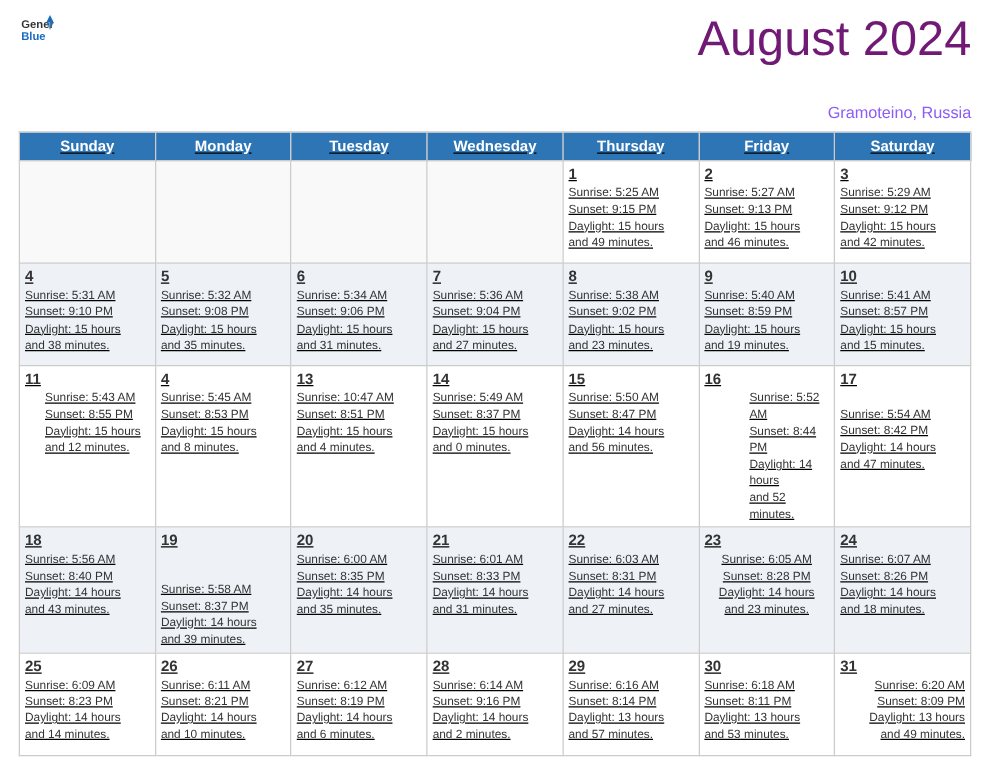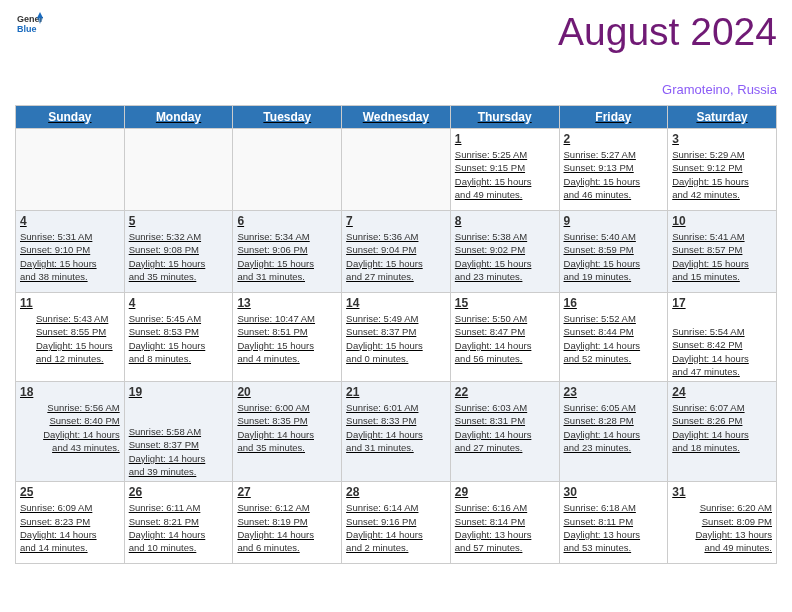--- a/index.html
+++ b/index.html
@@ -222,37 +222,37 @@
           </td>
           <td>
             <span class="day-num">15</span>
             <div class="day-info" style="white-space: pre-line;">Sunrise: 5:50 AM
 Sunset: 8:47 PM
 Daylight: 14 hours
 and 56 minutes.</div>
           </td>
           <td>
             <span class="day-num">16</span>
-            <div class="day-info" style="white-space: pre-line;">Sunrise: 5:52 AM
+            <div class="day-info" style="white-space: pre-line; margin-left: 36px;">Sunrise: 5:52 AM
 Sunset: 8:44 PM
 Daylight: 14 hours
 and 52 minutes.</div>
           </td>
           <td>
             <span class="day-num">17</span>
             <div class="day-info" style="white-space: pre-line; margin-top: 15px;">Sunrise: 5:54 AM
 Sunset: 8:42 PM
 Daylight: 14 hours
 and 47 minutes.</div>
           </td>
         </tr>
         <tr class="row-shade">
           <td>
             <span class="day-num">18</span>
-            <div class="day-info" style="white-space: pre-line; text-align: right;">Sunrise: 5:56 AM
+            <div class="day-info" style="white-space: pre-line;">Sunrise: 5:56 AM
 Sunset: 8:40 PM
 Daylight: 14 hours
 and 43 minutes.</div>
           </td>
           <td>
             <span class="day-num">19</span>
             <div class="day-info" style="white-space: pre-line; margin-top: 26px;">Sunrise: 5:58 AM
 Sunset: 8:37 PM
 Daylight: 14 hours
 and 39 minutes.</div>
@@ -273,21 +273,21 @@
           </td>
           <td>
             <span class="day-num">22</span>
             <div class="day-info" style="white-space: pre-line;">Sunrise: 6:03 AM
 Sunset: 8:31 PM
 Daylight: 14 hours
 and 27 minutes.</div>
           </td>
           <td>
             <span class="day-num">23</span>
-            <div class="day-info" style="white-space: pre-line;">Sunrise: 6:05 AM
+            <div class="day-info" style="white-space: pre-line; text-align: center;">Sunrise: 6:05 AM
 Sunset: 8:28 PM
 Daylight: 14 hours
 and 23 minutes.</div>
           </td>
           <td>
             <span class="day-num">24</span>
             <div class="day-info" style="white-space: pre-line;">Sunrise: 6:07 AM
 Sunset: 8:26 PM
 Daylight: 14 hours
 and 18 minutes.</div>

